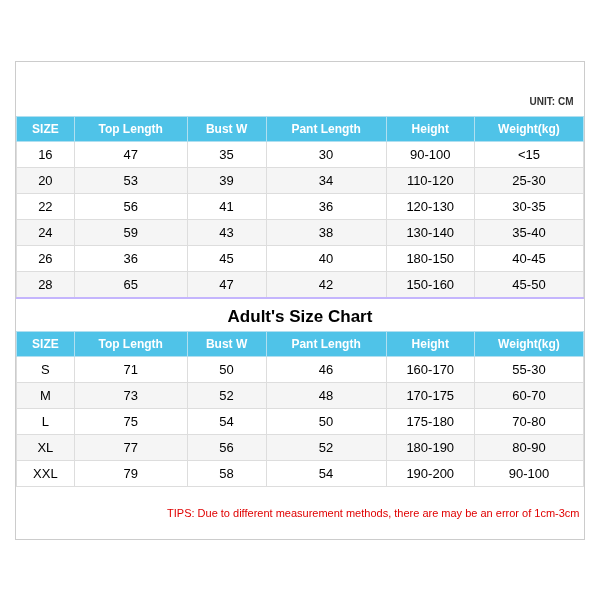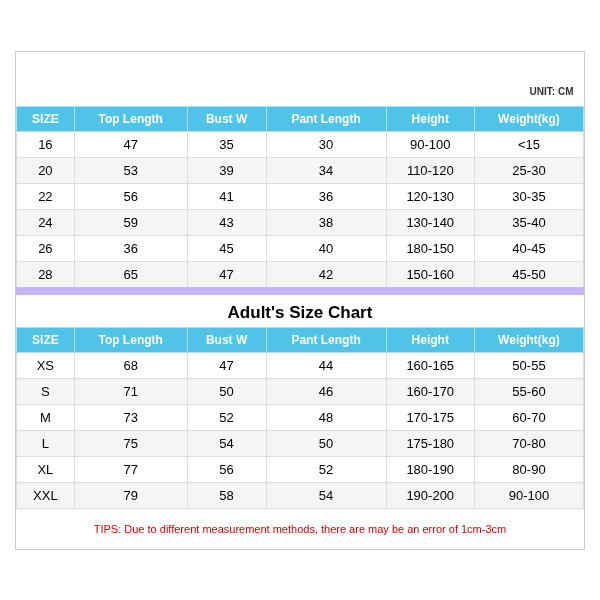--- a/index.html
+++ b/index.html
@@ -61,31 +61,31 @@
     }
     tbody tr:nth-child(even) td {
       background: #f5f5f5;
     }
     .section-header-row td {
       background: #fff !important;
       font-size: 17px;
       font-weight: bold;
       text-align: center;
       padding: 8px 6px 4px 6px;
-      border-top: 8px solid #c4b5fd;
+      border-top: 2px solid #c4b5fd;
       border-left: none;
       border-right: none;
       border-bottom: none;
     }
     .tips-row td {
       background: #fff !important;
       color: #e00000;
       font-size: 11px;
-      text-align: center;
-      padding: 14px 4px;
+      text-align: right;
+      padding: 20px 4px;
       border: none;
     }
     .size-col {
       font-weight: normal;
     }
   </style>
 </head>
 <body>
 
 <div class="container">
@@ -169,35 +169,27 @@
       <tr id="adult-headers">
       <th>SIZE</th>
           <th>Top Length</th>
           <th>Bust W</th>
           <th>Pant Length</th>
           <th>Height</th>
           <th>Weight(kg)</th>
         </tr>
     </thead>
     <tbody id="adult-body">
-    <tr style="background: rgb(255, 255, 255);">
-          <td class="size-col">XS</td>
-          <td>68</td>
-          <td>47</td>
-          <td>44</td>
-          <td>160-165</td>
-          <td>50-55</td>
-        </tr>
         <tr style="background: rgb(245, 245, 245);">
           <td class="size-col">S</td>
           <td>71</td>
           <td>50</td>
           <td>46</td>
           <td>160-170</td>
-          <td>55-60</td>
+          <td>55-30</td>
         </tr>
         <tr style="background: rgb(255, 255, 255);">
           <td class="size-col">M</td>
           <td>73</td>
           <td>52</td>
           <td>48</td>
           <td>170-175</td>
           <td>60-70</td>
         </tr>
         <tr style="background: rgb(245, 245, 245);">

